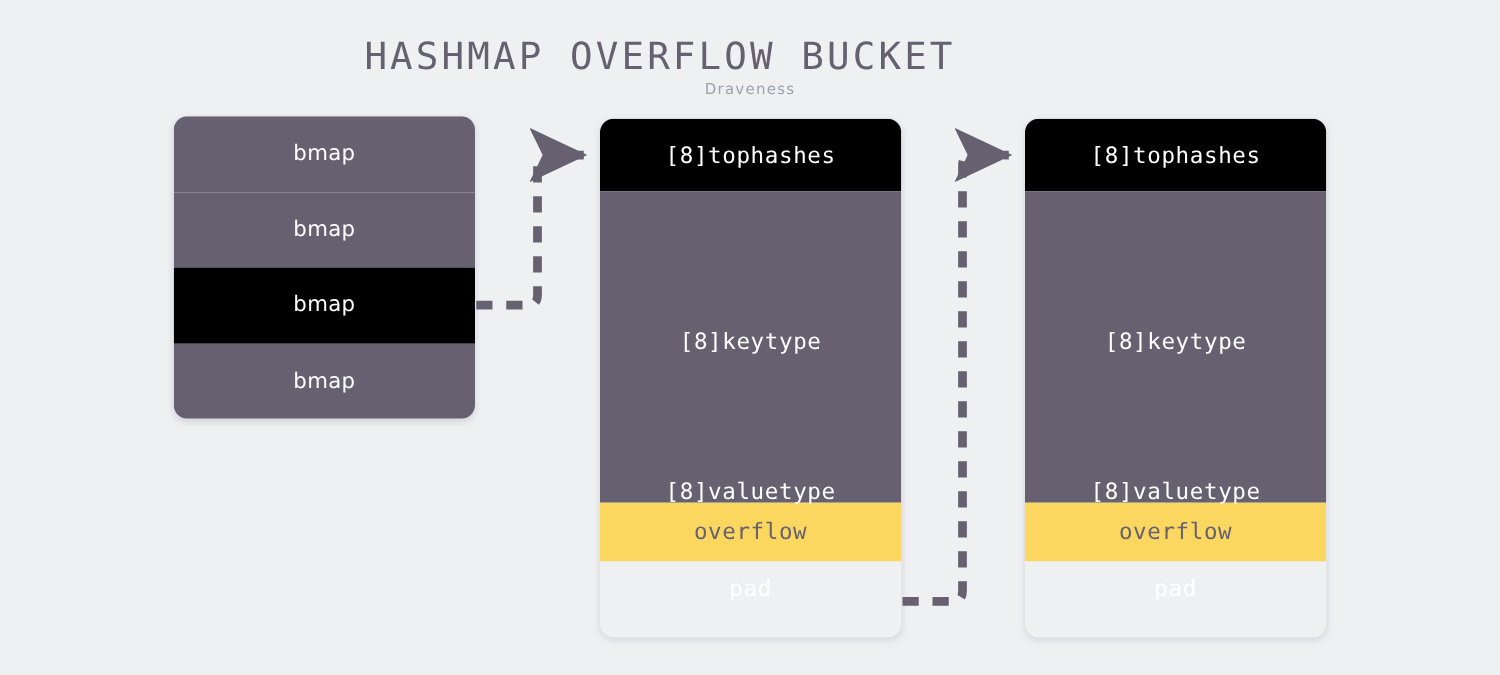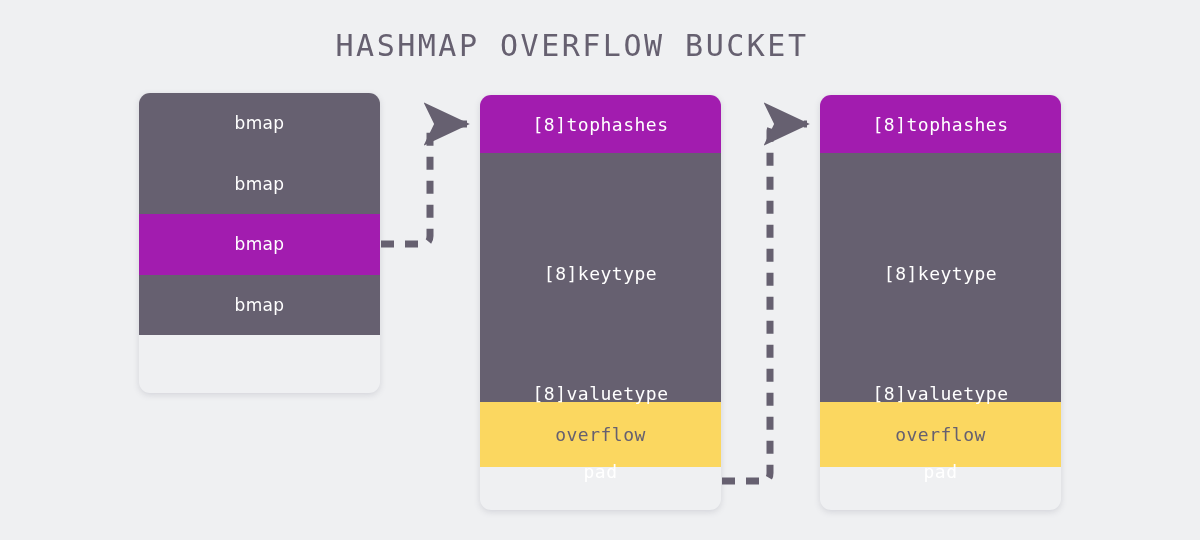--- a/index.html
+++ b/index.html
@@ -27,21 +27,20 @@
     left: 0;
     top: 28px;
     width: 1056px;
     text-align: center;
     font-family: "DejaVu Sans Mono", monospace;
     font-size: 30px;
     letter-spacing: 2.5px;
     color: #666070;
     font-weight: 400;
     white-space: pre;
-    padding-left: 44px;
   }
   .subtitle {
     position: absolute;
     left: 0;
     top: 64px;
     width: 1200px;
     text-align: center;
     font-family: "DejaVu Sans", sans-serif;
     font-size: 12px;
     letter-spacing: 1px;
@@ -59,21 +58,21 @@
   .row {
     box-sizing: border-box;
     width: 100%;
     display: flex;
     align-items: center;
     justify-content: center;
     text-align: center;
   }
 
   .row.gray   { background: #666070; }
-  .row.teal   { background: #a21caf; }
+  .row.teal   { background: #000000; }
   .row.yellow { background: #fbd760; }
 
   .label-sans {
     font-family: "DejaVu Sans", sans-serif;
     font-size: 17px;
     color: #ffffff;
     letter-spacing: 0.3px;
   }
   .label-mono {
     font-family: "DejaVu Sans Mono", monospace;
@@ -83,39 +82,39 @@
   }
   .label-mono.dark {
     color: #666070;
   }
 
   
   #bmap-card {
     left: 139px;
     top: 93px;
     width: 241px;
-    height: 300px;
+    height: 242px;
   }
   #bmap-card .row { height: 60.5px; }
 
   #bucket-card-1 {
     left: 480px;
     top: 95px;
     width: 241px;
     height: 415px;
   }
   #bucket-card-2 {
     left: 820px;
     top: 95px;
     width: 241px;
     height: 415px;
   }
   .bucket-card .row.head { height: 58px; }
   .bucket-card .row.body { height: 249px; display: block; position: relative; }
-  .bucket-card .row.foot { height: 65px; }
+  .bucket-card .row.foot { height: 47px; }
 
   .bucket-card .body-label {
     position: absolute;
     left: 0;
     width: 100%;
     text-align: center;
   }
   .bucket-card .body-label.keytype   { top: 110px; }
   .bucket-card .body-label.valuetype { top: 230px; }
   .bucket-card .body-label.pad       { top: 308px; }
@@ -128,20 +127,21 @@
     height: 540px;
     pointer-events: none;
   }
 </style>
 </head>
 <body>
 
 <div id="stage">
 
   <div class="title">HASHMAP OVERFLOW BUCKET</div>
+  <div class="subtitle">Draveness</div>
 
   <div class="card" id="bmap-card">
     <div class="row gray">
       <span class="label-sans">bmap</span>
     </div>
     <div class="row gray">
       <span class="label-sans">bmap</span>
     </div>
     <div class="row teal">
       <span class="label-sans">bmap</span>

